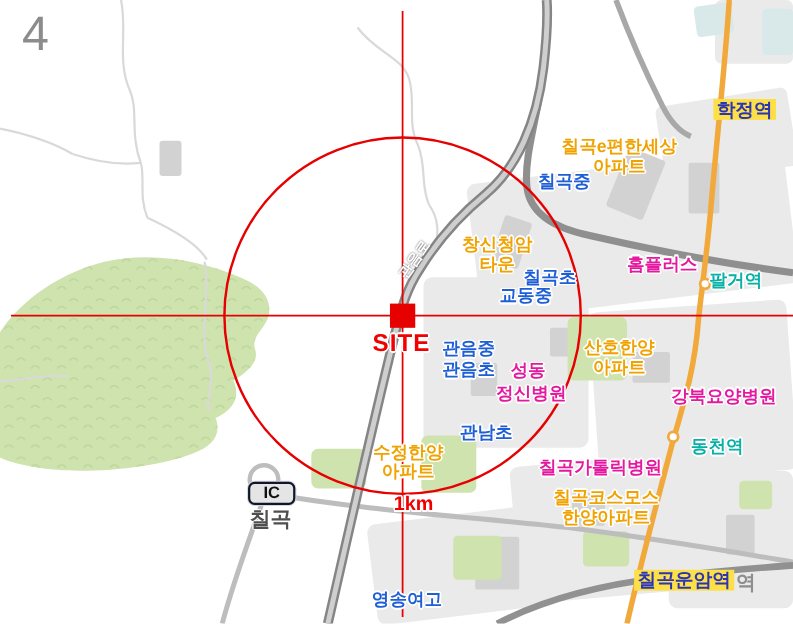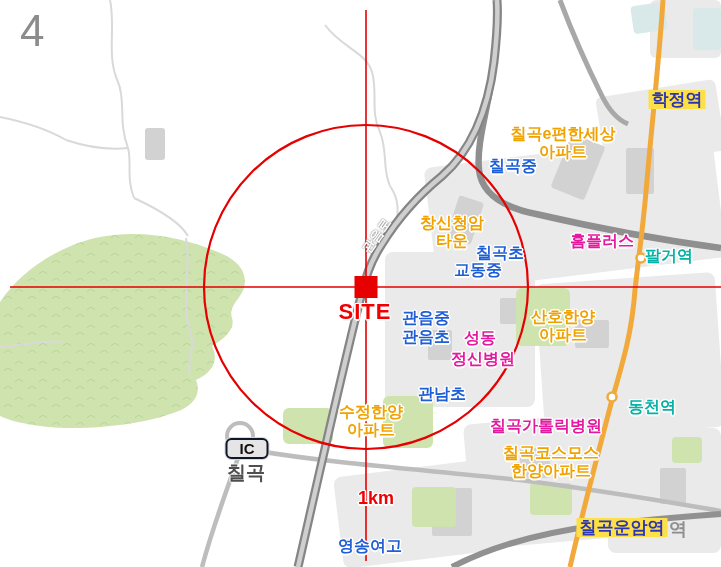--- a/index.html
+++ b/index.html
@@ -130,25 +130,26 @@
       <div class="map-label b outl" style="left: 478px; top: 261px;">교동중</div>
       <div class="map-label m outl" style="left: 602px; top: 232px;">홈플러스</div>
       <div class="map-label t outl" style="left: 669px; top: 247px;">팔거역</div>
       <div class="map-label site outl" style="left: 365px; top: 299px;">SITE</div>
       <div class="map-label b outl" style="left: 426px; top: 309px;">관음중</div>
       <div class="map-label b outl" style="left: 426px; top: 328px;">관음초</div>
       <div class="map-label m outl" style="left: 480px; top: 329px;">성동</div>
       <div class="map-label m outl" style="left: 483px; top: 350px;">정신병원</div>
       <div class="map-label y outl" style="left: 563px; top: 308px;">산호한양
 아파트</div>
+      <div class="map-label m outl" style="left: 658px; top: 352px;">강북요양병원</div>
       <div class="map-label t outl" style="left: 652px; top: 398px;">동천역</div>
       <div class="map-label b outl" style="left: 442px; top: 385px;">관남초</div>
       <div class="map-label y outl" style="left: 371px; top: 403px;">수정한양
 아파트</div>
-      <div class="map-label km outl" style="left: 376px; top: 448px; margin-top: 40px;">1km</div>
+      <div class="map-label km outl" style="left: 376px; top: 448px;">1km</div>
       <div class="map-label y outl" style="left: 551px; top: 444px;">칠곡코스모스
 한양아파트</div>
       <div class="map-label m outl" style="left: 546px; top: 417px;">칠곡가톨릭병원</div>
       <div class="map-label st" style="left: 622px; top: 518px;">칠곡운암역</div>
       <div class="map-label b outl" style="left: 370px; top: 537px;">영송여고</div>
       <div class="map-label ic" style="left: 247px; top: 438px;">IC</div>
       <div class="map-label icname" style="left: 246px; top: 462px;">칠곡</div>
       <div class="map-label road" style="left: 377px; top: 236px; transform: translate(-50%, -50%) rotate(-55deg);">관음로</div>
     </div>
 

